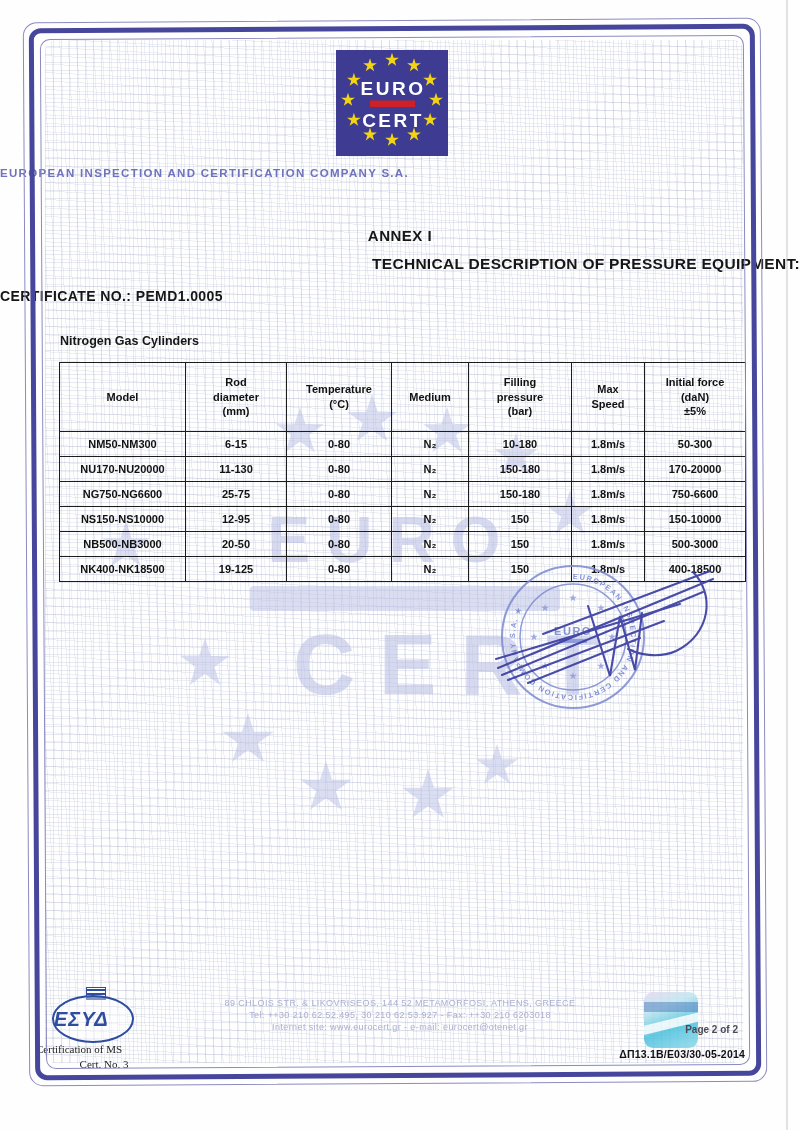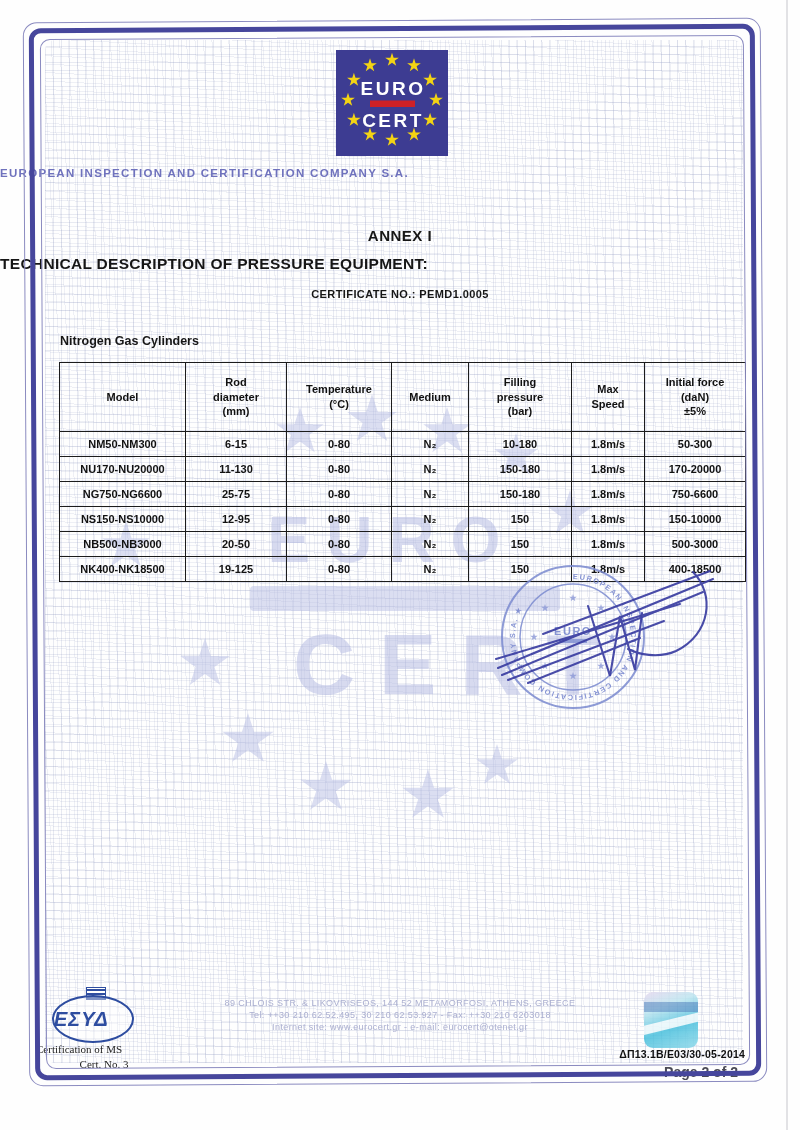--- a/index.html
+++ b/index.html
@@ -28,22 +28,22 @@
   .frame-inner{left:43px;top:37px;right:53px;bottom:63px;border:1.5px solid #8b8bc0;border-radius:10px;}
   
   .watermark{position:absolute;left:0;top:0;z-index:1;}
   
   .logo{position:absolute;left:336px;top:50px;z-index:2;}
   .company-line{
     position:absolute;left:0;right:0;top:167px;z-index:2;
     font-size:11.5px;font-weight:bold;letter-spacing:1.3px;color:#6f72bd;
   }
   .title-annex{position:absolute;left:0;right:0;top:227px;text-align:center;font-size:15px;font-weight:bold;letter-spacing:.5px;z-index:2;}
-  .title-main{position:absolute;left:0;right:0;top:255px;text-align:left;font-size:15.5px;font-weight:bold;letter-spacing:.3px;z-index:2;}
-  .title-certno{position:absolute;left:0;right:0;top:288px;text-align:center;font-size:11px;font-weight:bold;letter-spacing:.4px;z-index:2;}
+  .title-main{position:absolute;left:0;right:0;top:255px;text-align:right;font-size:15.5px;font-weight:bold;letter-spacing:.3px;z-index:2;}
+  .title-certno{position:absolute;left:0;right:0;top:288px;text-align:left;font-size:14px;font-weight:bold;letter-spacing:.4px;z-index:2;}
   .section-label{position:absolute;left:60px;top:334px;font-size:12.5px;font-weight:bold;z-index:2;}
   
   .spec-table{
     position:absolute;left:59px;top:362px;width:686px;z-index:2;
     border-collapse:collapse;table-layout:fixed;background:transparent;
   }
   .spec-table th,.spec-table td{
     border:1.4px solid #1c1c1c;font-size:11px;font-weight:bold;color:#111;
     text-align:center;vertical-align:middle;padding:0 2px;background:transparent;
   }
@@ -70,21 +70,21 @@
   .addr2{top:1010px;}
   .addr3{top:1022px;}
   .badge{
     position:absolute;left:644px;top:992px;width:54px;height:56px;border-radius:9px;z-index:2;
     background:linear-gradient(160deg,#e6d8ef 0%,#bfe6f0 28%,#49c0dd 62%,#8ed9ea 100%);
     overflow:hidden;opacity:.85;
   }
   .badge .slash{position:absolute;left:-8px;top:26px;width:80px;height:9px;background:rgba(255,255,255,.85);transform:rotate(-14deg);}
   .badge .band{position:absolute;left:0;top:10px;width:100%;height:10px;background:rgba(58,111,181,.55);}
   .doc-number{position:absolute;right:55px;top:1048px;font-size:10.5px;font-weight:bold;color:#101010;z-index:2;letter-spacing:.2px;}
-  .page-number{position:absolute;right:62px;top:1064px;font-size:14px;font-weight:bold;color:#4a4a55;z-index:2;}
+  .page-number{position:absolute;right:62px;top:1024px;font-size:10px;font-weight:bold;color:#4a4a55;z-index:2;}
 </style>
 </head>
 <body>
 
 <div class="page">
 
   <div class="guilloche"></div>
 
   <svg width="0" height="0" style="position:absolute" aria-hidden="true">
     <defs>

